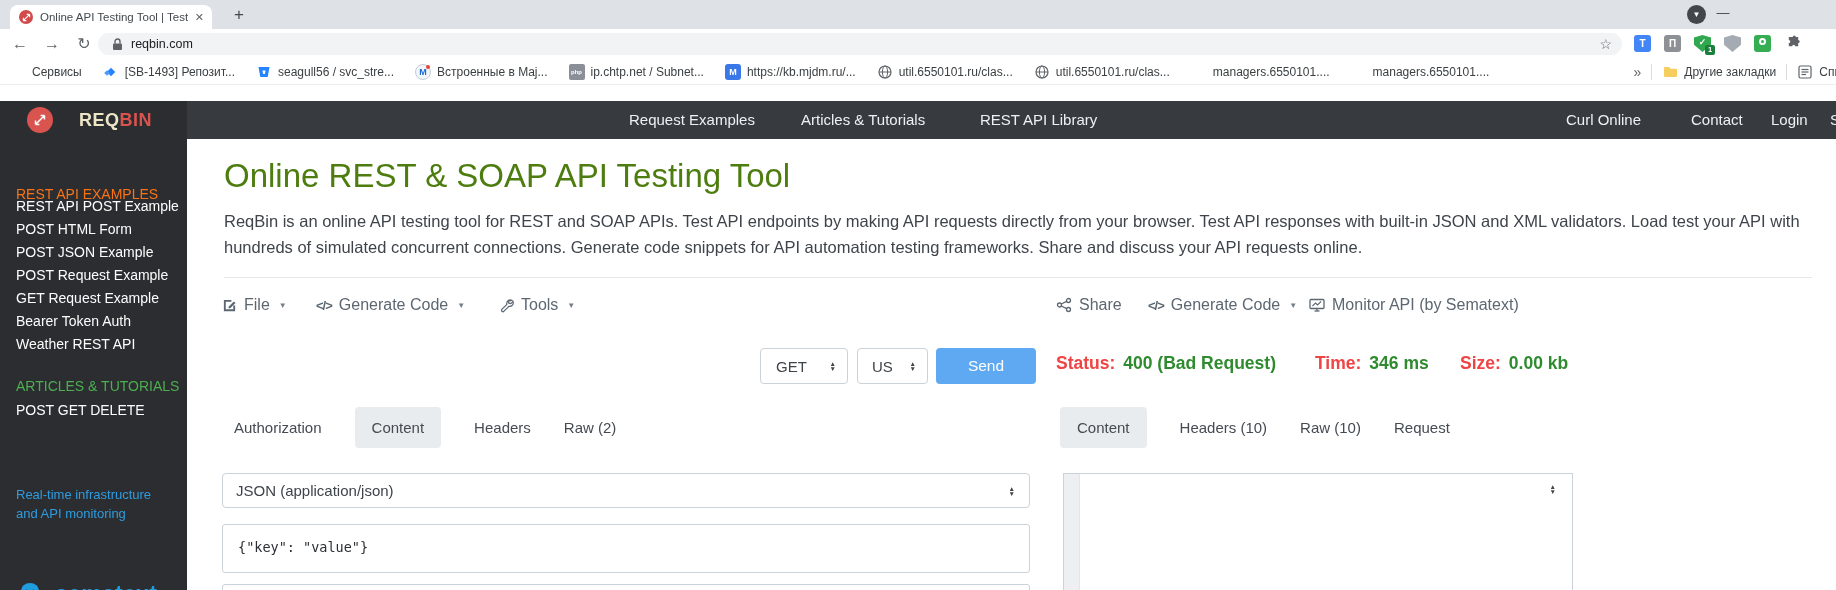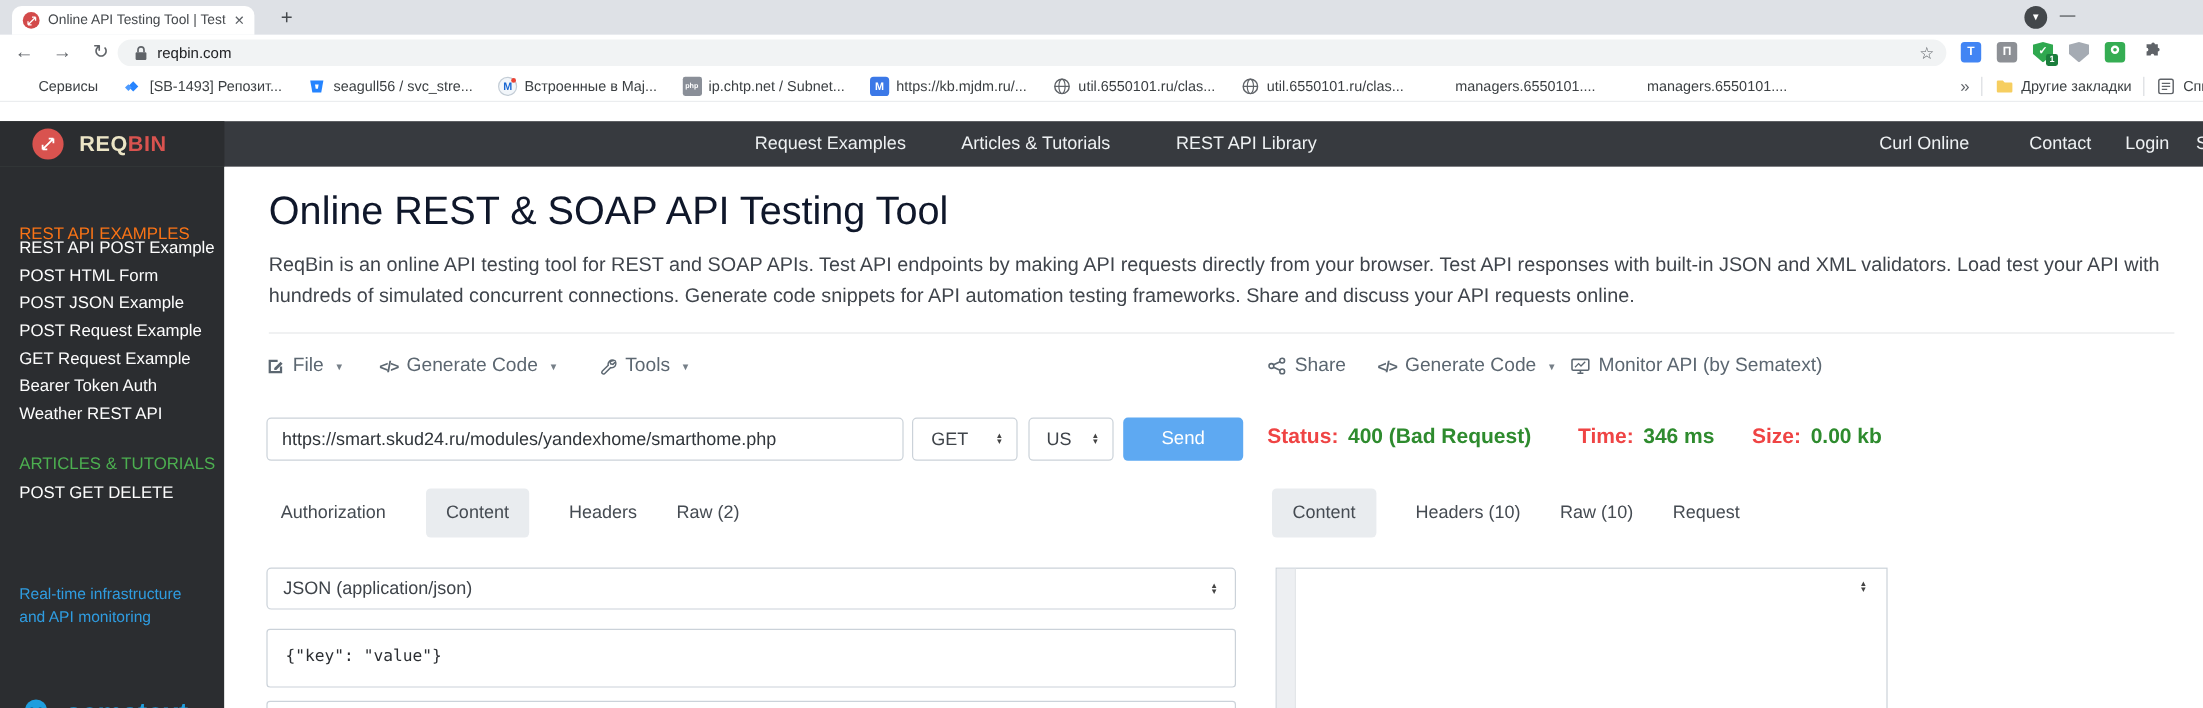--- a/index.html
+++ b/index.html
@@ -33,36 +33,36 @@
   .grid9 { display:grid; grid-template-columns:repeat(3,4px); grid-template-rows:repeat(3,4px); gap:1px; }
   .grid9 i { border-radius:50%; }
   .sq4 { display:grid; grid-template-columns:7px 7px; grid-template-rows:7px 7px; gap:1px; }
   .bm-right { position:absolute; right:0; top:0; height:27px; display:flex; align-items:center; }
   .bm-sep { width:1px; height:16px; background:#dadce0; margin:0 10px; }
 
   
   .site-navbar { position:absolute; left:0; top:101px; width:1836px; height:38px; background:#373a3f; }
   .logo-area { position:absolute; left:0; top:0; width:187px; height:38px; background:#2b2d30; display:flex; align-items:center; padding-left:27px; }
   .logo-circle { width:26px; height:26px; border-radius:50%; background:#d9534f; display:flex; align-items:center; justify-content:center; }
-  .logo-text { margin-left:13px; font-size:18px; font-weight:bold; letter-spacing:.5px;text-align:right; }
+  .logo-text { margin-left:26px; font-size:18px; font-weight:bold; letter-spacing:.5px;text-align:right; }
   .logo-req { color:#ece5c6; } .logo-bin { color:#d9534f; }
   .nav-link { position:absolute; top:0; height:38px; line-height:38px; font-size:15px; color:#eef1f3; white-space:nowrap; cursor:pointer; }
 
   
   .sidebar { position:absolute; left:0; top:139px; width:187px; height:451px; background:#2b2d30; }
   .sb-item { position:absolute; left:16px; font-size:14px; color:#fdfdfd; white-space:nowrap; cursor:pointer; }
   .sb-head-gold { color:#f97316;margin-top:12px; }
   .sb-head-green { color:#4caf50; }
   .sematext { position:absolute; left:14px; top:441px; display:flex; align-items:center; gap:9px; }
   .sematext-word { font-size:23px; font-weight:bold; color:#1e9ede; letter-spacing:.3px; }
   .sb-tag { position:absolute; left:16px; font-size:13px; color:#2f9ce0; white-space:nowrap; }
 
   
   .content { position:absolute; left:187px; top:139px; width:1649px; height:451px; background:#fff; }
-  .page-title { position:absolute; left:37px; top:18px; font-size:33px; font-weight:300; color:#0f172a; white-space:nowrap; }
+  .page-title { position:absolute; left:37px; top:18px; font-size:33px; font-weight:300; color:#4d7c0f; white-space:nowrap; }
   .page-desc { position:absolute; left:37px; top:70px; width:1592px; font-size:16.5px; line-height:25.5px; color:#3f444b; }
   .divider { position:absolute; left:37px; top:138px; width:1588px; height:1px; background:#e6e8ea; }
 
   .tbtn { position:absolute; top:157px; display:flex; align-items:center; gap:7px; font-size:16px; color:#5c6771; cursor:pointer; white-space:nowrap; }
   .caret { font-size:8px; color:#767f88; margin-left:2px; }
   .code-glyph { font-size:13px; font-weight:bold; letter-spacing:-1px; color:#5c6771; }
 
   .url-input { position:absolute; left:35px; top:209px; width:531px; height:36px; border:1px solid #cbd2d9; border-radius:4px; font-size:15px; color:#30353a; padding:0 12px; font-family:"Liberation Sans",sans-serif; outline:none; }
   .selbox { position:absolute; top:209px; height:36px; border:1px solid #cbd2d9; border-radius:4px; background:#fff; display:flex; align-items:center; font-size:15px; color:#3f444a; cursor:pointer; }
   .updown { display:flex; flex-direction:column; line-height:5px; font-size:6.5px; color:#444; margin-left:auto; }
@@ -335,21 +335,20 @@
     <div class="tbtn" style="left:1122px;">
       <svg width="16" height="15" viewBox="0 0 16 15">
           <rect x="1" y="1.5" width="14" height="9" rx="1" fill="none" stroke="#5c6771" stroke-width="1.3"></rect>
           <path d="M3.5 8 l3-3 2 2 3.5-3.5" fill="none" stroke="#5c6771" stroke-width="1.1"></path>
           <line x1="5.5" y1="13" x2="10.5" y2="13" stroke="#5c6771" stroke-width="1.3"></line>
           <line x1="8" y1="10.5" x2="8" y2="13" stroke="#5c6771" stroke-width="1.3"></line>
         </svg>
       <span>Monitor API (by Sematext)</span>
     </div>
 
-    <input class="url-input" value="https://smart.skud24.ru/modules/yandexhome/smarthome.php" style="">
     <div class="selbox" style="left:573px;width:88px;padding:0 11px 0 15px;">
       <span>GET</span>
       <span class="updown">
           <span>▲</span>
           <span>▼</span>
         </span>
     </div>
     <div class="selbox" style="left:670px;width:71px;padding:0 11px 0 14px;">
       <span>US</span>
       <span class="updown">

